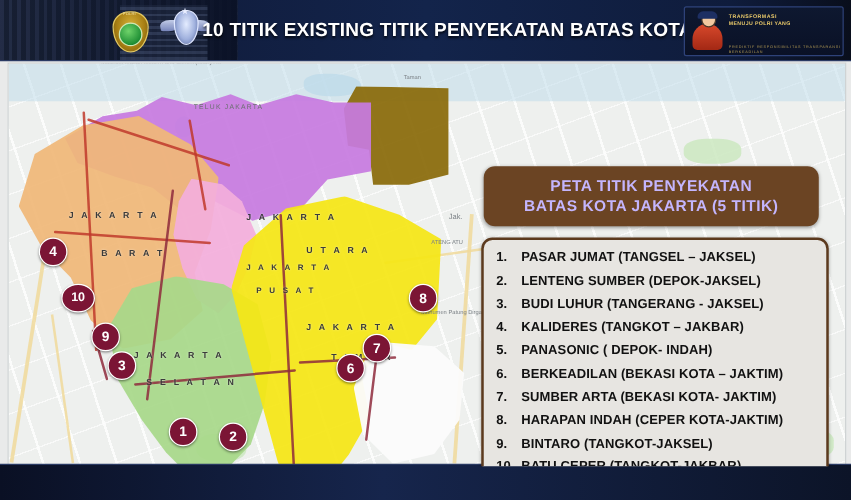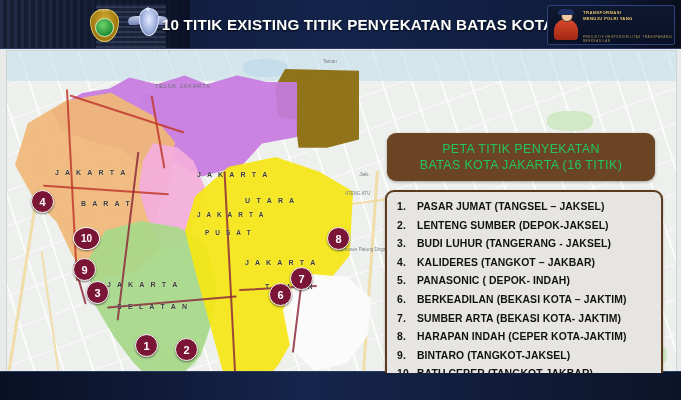--- a/index.html
+++ b/index.html
@@ -156,21 +156,21 @@
 
   
   #panel{position:absolute;left:374px;top:82px;width:288px;height:265px;z-index:8;}
   #panel-title{
     position:absolute;left:6px;top:0;width:268px;height:48px;
     background:#6b4423;border-radius:9px;
     display:flex;flex-direction:column;align-items:center;justify-content:center;
     box-shadow:0 1px 3px rgba(0,0,0,.35);
   }
   #panel-title .t{
-    color:#22c55e;font-weight:normal;font-size:12.4px;letter-spacing:.4px;line-height:16px;white-space:nowrap;
+    color:#c4b5fd;font-weight:bold;font-size:12.4px;letter-spacing:.4px;line-height:16px;white-space:nowrap;
   }
   #panel-list{
     position:absolute;left:4px;top:57px;width:278px;height:197px;
     background:#e7e5e1;border:2.2px solid #5c3a1e;border-radius:9px;
     padding:6px 4px 4px 10px;box-sizing:border-box;
     box-shadow:0 1px 3px rgba(0,0,0,.28);
   }
   .li{
     display:flex;align-items:baseline;
     font-size:10.4px;font-weight:bold;color:#111111;
@@ -298,26 +298,26 @@
 
       <div class="marker" style="left:128px;top:283px;">1</div>
       <div class="marker" style="left:168px;top:287px;">2</div>
       <div class="marker" style="left:79px;top:230px;">3</div>
       <div class="marker" style="left:24px;top:139px;">4</div>
 
       <div class="marker" style="left:262px;top:232px;">6</div>
       <div class="marker" style="left:283px;top:216px;">7</div>
       <div class="marker" style="left:320px;top:176px;">8</div>
       <div class="marker" style="left:66px;top:207px;">9</div>
-      <div class="marker wide" style="left:42px;top:176px;margin-left:24px;">10</div>
+      <div class="marker wide" style="left:42px;top:176px;">10</div>
 
       <div id="panel">
         <div id="panel-title">
           <div class="t">PETA TITIK PENYEKATAN</div>
-          <div class="t">BATAS KOTA JAKARTA (16 TITIK)</div>
+          <div class="t">BATAS KOTA JAKARTA (5 TITIK)</div>
         </div>
 
         <div id="panel-list">
           <div class="li">
             <span class="num">1.</span>
             <span class="txt">PASAR JUMAT (TANGSEL – JAKSEL)</span>
           </div>
           <div class="li">
             <span class="num">2.</span>
             <span class="txt">LENTENG SUMBER (DEPOK-JAKSEL)</span>

